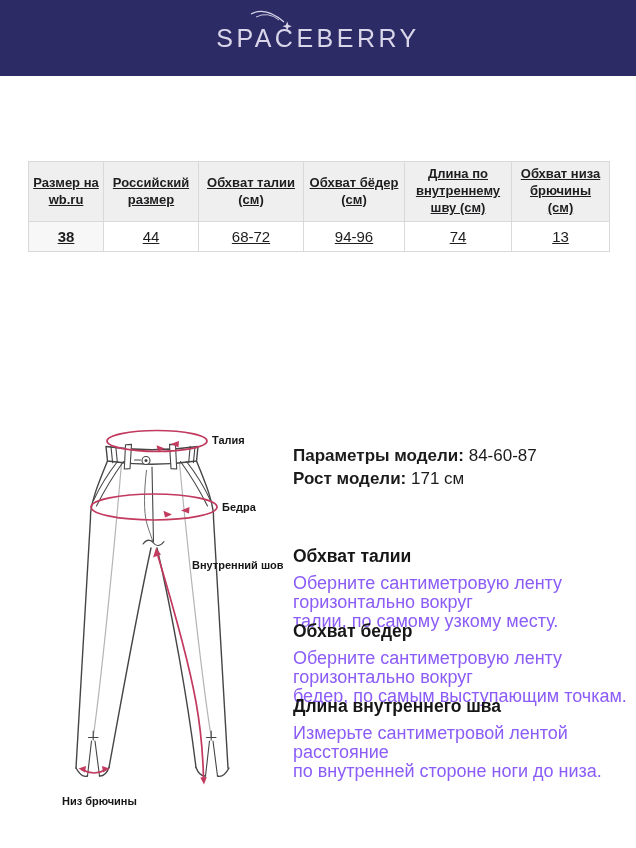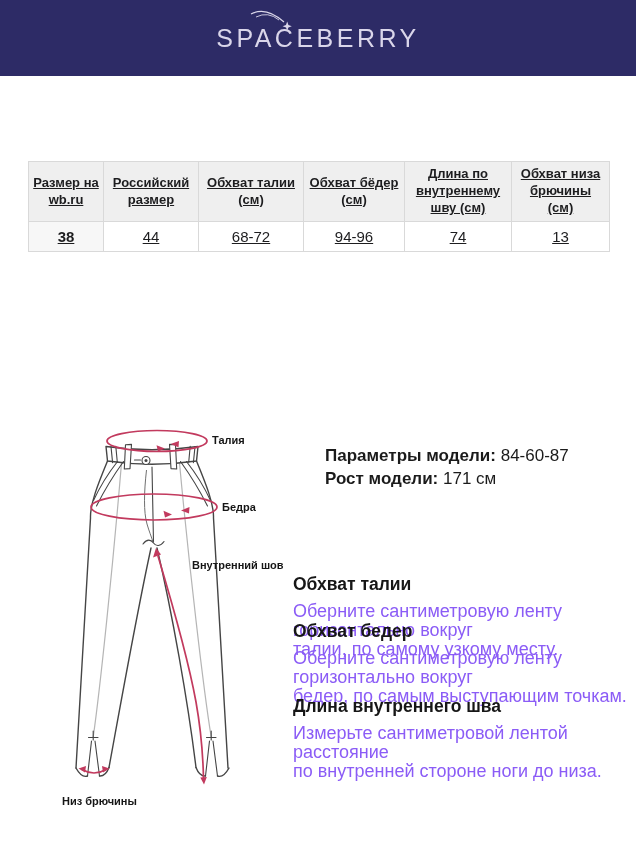--- a/index.html
+++ b/index.html
@@ -51,21 +51,21 @@
     position:absolute;font-weight:700;font-size:11px;color:#161616;line-height:19.5px;
   }
   .lbl-waist{left:212px;top:431px;}
   .lbl-hips{left:222px;top:498px;}
   .lbl-inseam{left:192px;top:556px;width:100px;white-space:pre-line;}
   .lbl-hem{left:62px;top:792px;}
   
   .info{position:absolute;left:293px;width:335px;}
   .model-params{top:444px;}
   .model-line{font-size:17px;line-height:23px;color:#1b1b1b;}
-  .model-line .lbl{font-weight:700;margin-left:32px;}
+  .model-line .lbl{font-weight:700;}
   .model-line .val{font-weight:400;}
   .measure-sec h3{
     margin:0 0 7px 0;font-size:17.5px;font-weight:700;color:#161616;
   }
   .measure-sec p{
     margin:0;font-size:18px;line-height:19px;color:#8b5cf6;white-space:pre-line;
   }
   .sec1{top:546px;} .sec2{top:621px;} .sec3{top:696px;}
   .outline{stroke:var(--line);stroke-width:1.4;fill:none;stroke-linecap:round;stroke-linejoin:round;}
   .thin{stroke-width:1.1;}
@@ -185,21 +185,21 @@
     <div class="model-line">
       <span class="lbl">Параметры модели:</span>
       <span class="val">84-60-87</span>
     </div>
     <div class="model-line">
       <span class="lbl">Рост модели:</span>
       <span class="val">171 см</span>
     </div>
   </div>
 
-  <section class="info measure-sec sec1" style="position:absolute;top:546px;margin-top:28px;">
+  <section class="info measure-sec sec1" style="position:absolute;top:546px;">
     <h3>Обхват талии</h3>
     <p>Оберните сантиметровую ленту горизонтально вокруг
 талии, по самому узкому месту.</p>
   </section>
   <section class="info measure-sec sec2" style="position:absolute;top:621px;">
     <h3>Обхват бедер</h3>
     <p>Оберните сантиметровую ленту горизонтально вокруг
 бедер, по самым выступающим точкам.</p>
   </section>
   <section class="info measure-sec sec3" style="position:absolute;top:696px;">

